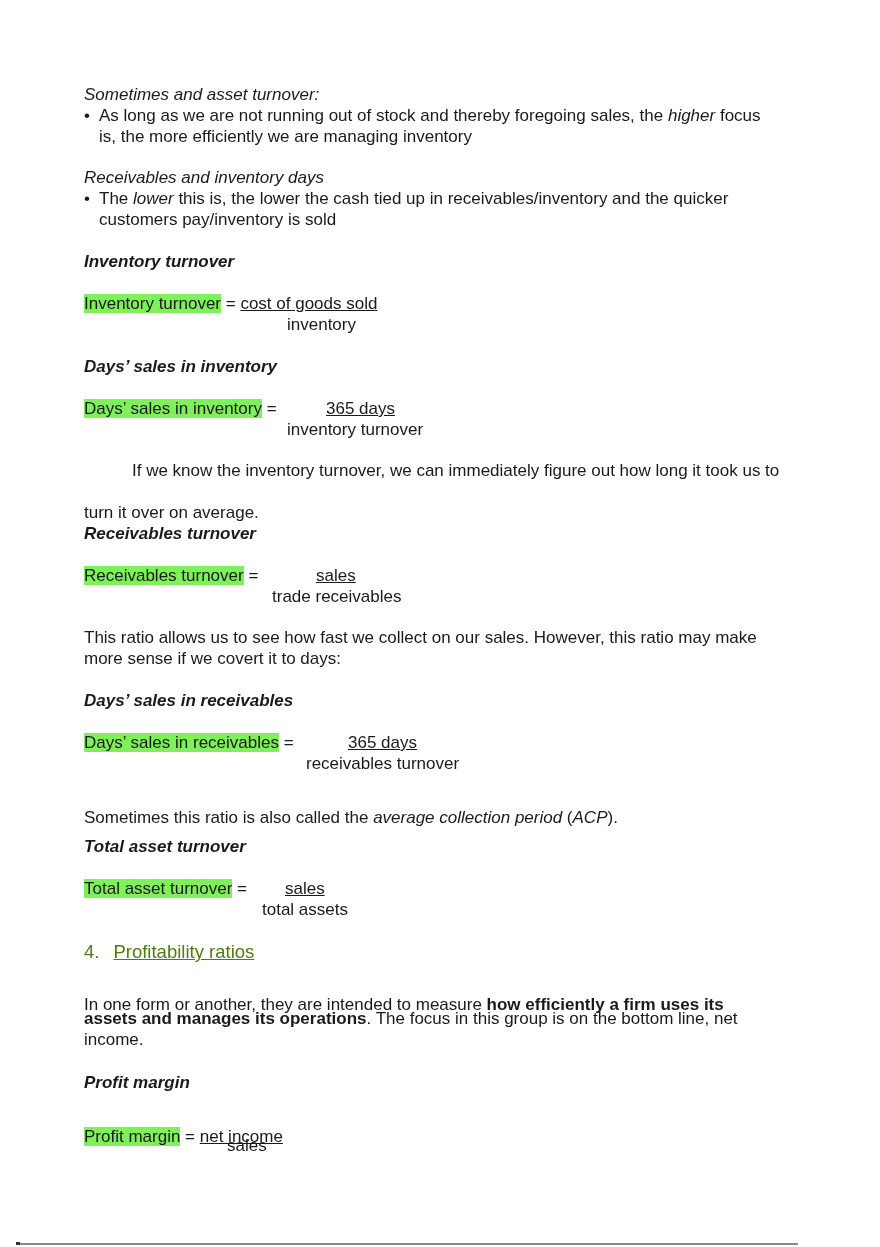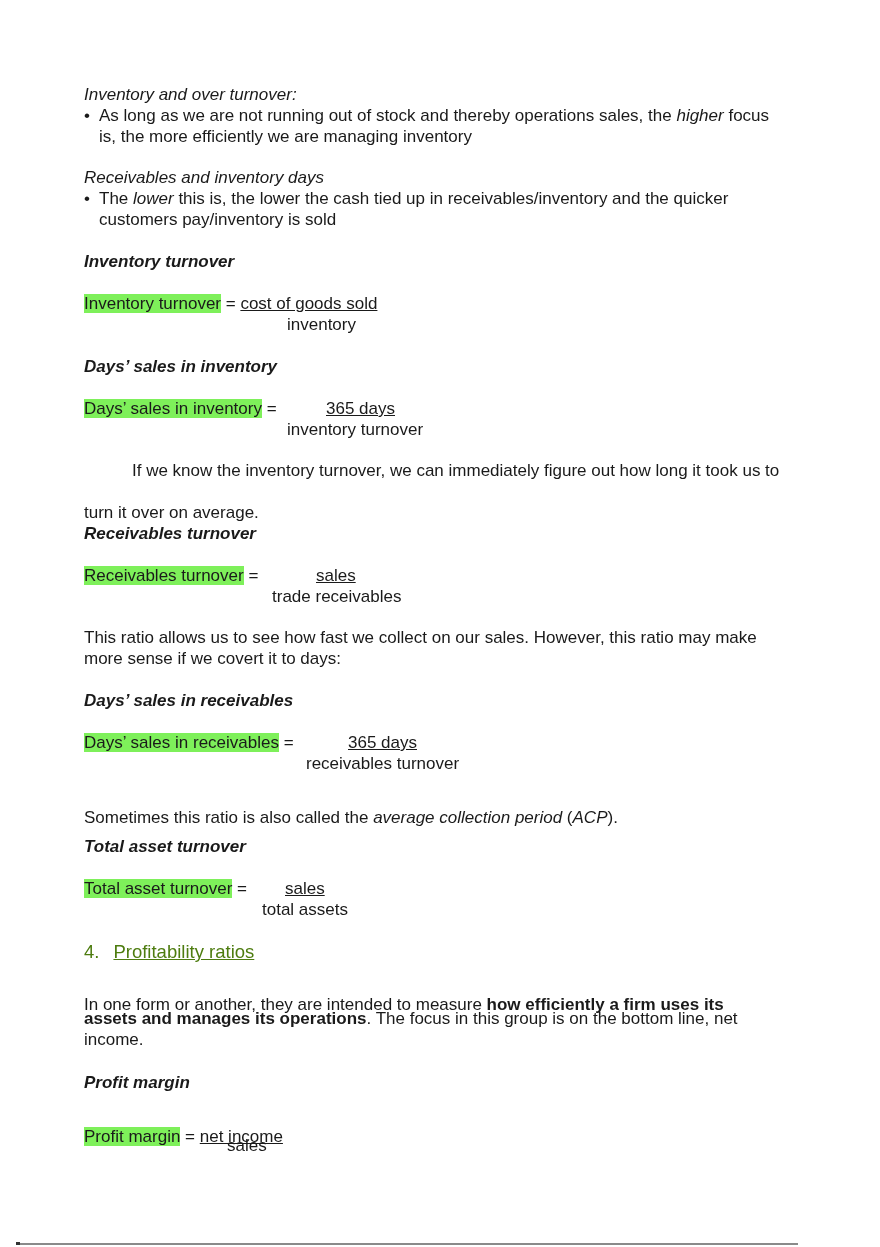--- a/index.html
+++ b/index.html
@@ -17,23 +17,23 @@
     .heading4 .t { text-decoration: underline; }
     .footer-line {
       position: absolute; left: 16px; top: 1243px; width: 782px; height: 2px;
       background: #8a8a8a;
     }
     .footer-cap { position:absolute; left:16px; top:1242px; width:4px; height:3px; background:#333; }
   </style>
 </head>
 <body>
 
-<div class="abs it" style="left:84px;top:84px;">Inventory and over turnover:</div>
+<div class="abs it" style="left:84px;top:84px;">Sometimes and asset turnover:</div>
 <div class="abs" style="left:84px;top:105px;">•</div>
-<div class="abs" style="left:99px;top:105px;"><span>As long as we are not running out of stock and thereby operations sales, the </span><span class="it">higher</span><span> focus</span></div>
+<div class="abs" style="left:99px;top:105px;"><span>As long as we are not running out of stock and thereby foregoing sales, the </span><span class="it">higher</span><span> focus</span></div>
 <div class="abs" style="left:99px;top:126px;">is, the more efficiently we are managing inventory</div>
 
 <div class="abs it" style="left:84px;top:167px;">Receivables and inventory days</div>
 <div class="abs" style="left:84px;top:188px;">•</div>
 <div class="abs" style="left:99px;top:188px;"><span>The </span><span class="it">lower</span><span> this is, the lower the cash tied up in receivables/inventory and the quicker</span></div>
 <div class="abs" style="left:99px;top:209px;">customers pay/inventory is sold</div>
 
 <div class="abs bi" style="left:84px;top:251px;">Inventory turnover</div>
 <div class="abs" style="left:84px;top:293px;"><span class="hl">Inventory turnover</span><span> = </span><span class="ul">cost of goods sold</span></div>
 <div class="abs" style="left:287px;top:314px;">inventory</div>

